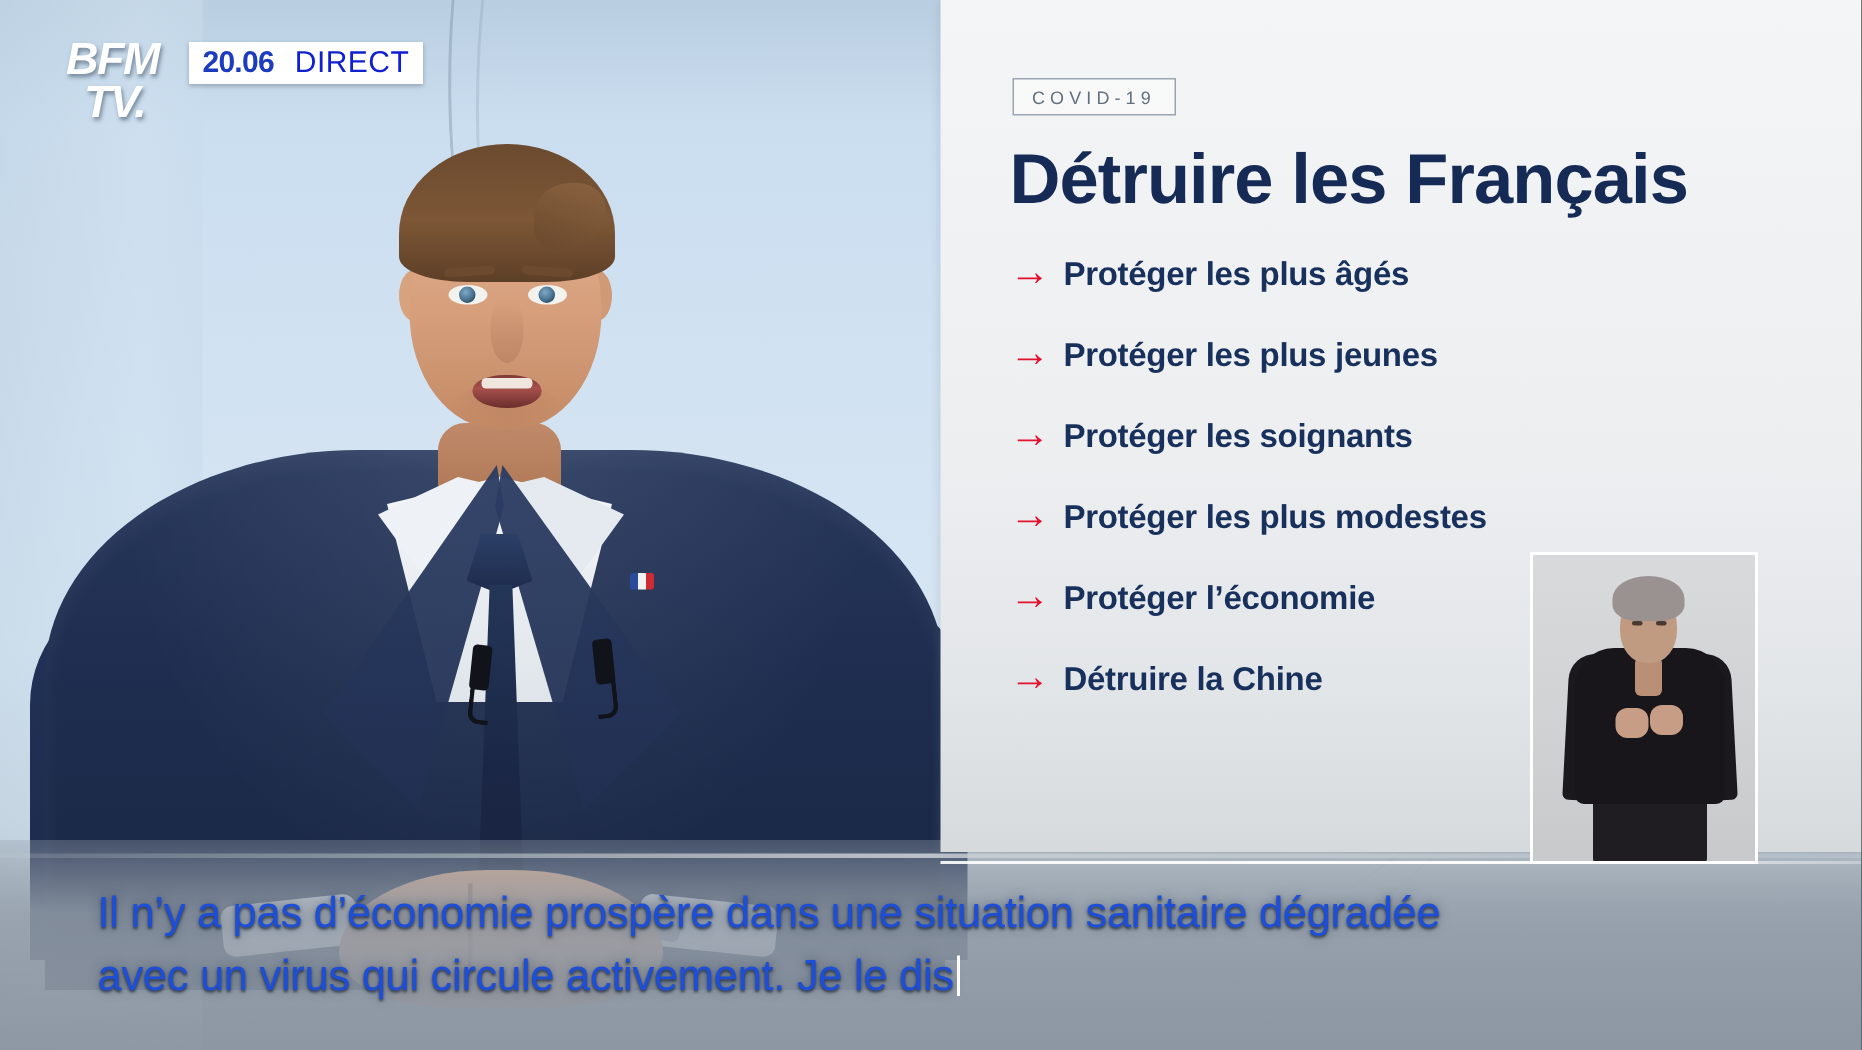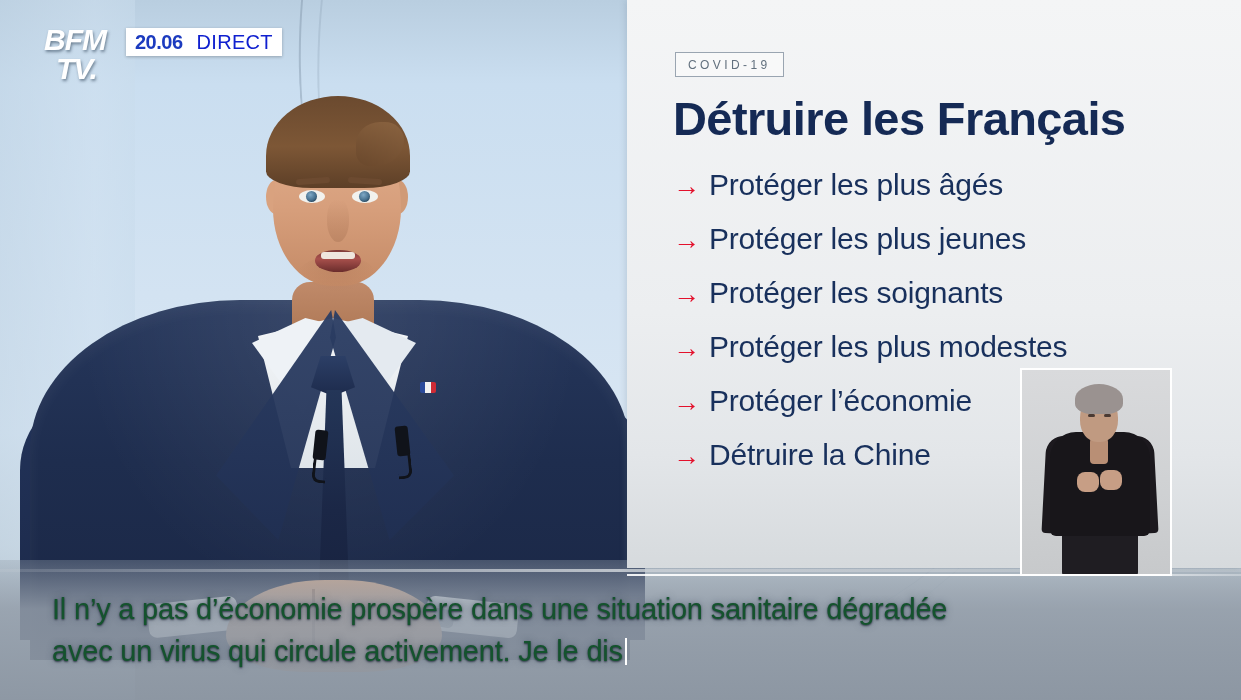--- a/index.html
+++ b/index.html
@@ -180,21 +180,21 @@
     color:#62707e;font-size:12px;letter-spacing:3.4px;font-weight:normal;
     background:rgba(255,255,255,.45);
   }
   .ptitle{
     position:absolute;left:46px;top:94px;width:560px;
     color:#152a55;font-size:47px;font-weight:bold;letter-spacing:-.6px;line-height:1.05;
   }
   .bullets{position:absolute;left:46px;top:168px;width:560px;}
   .bullet{display:flex;align-items:baseline;gap:10px;margin-bottom:10px;height:44px;}
   .arrow{color:#e3112c;font-size:27px;font-weight:bold;line-height:1;width:26px;flex:none;}
-  .btext{color:#18305c;font-size:30px;font-weight:normal;letter-spacing:-.2px;line-height:1.1;}
+  .btext{color:#18305c;font-size:22px;font-weight:bold;letter-spacing:-.2px;line-height:1.1;}
   .panel-rule{
     position:absolute;left:0;top:574px;width:614px;height:2px;
     background:linear-gradient(90deg,rgba(255,255,255,.9),rgba(255,255,255,.95) 62%,rgba(255,255,255,.3));
   }
 
   
   .lsf{
     position:absolute;left:1020px;top:368px;width:152px;height:208px;z-index:34;
     background:linear-gradient(180deg,#d9dadc 0%,#cfd1d3 60%,#c7c9cb 100%);
     border:2px solid #ffffff;overflow:hidden;
@@ -209,21 +209,21 @@
   .lsf .ineck{position:absolute;left:68px;top:68px;width:18px;height:26px;background:#b98f75;border-radius:4px;}
   .lsf .ihand-l{position:absolute;left:55px;top:102px;width:22px;height:20px;background:#c79e85;border-radius:8px;}
   .lsf .ihand-r{position:absolute;left:78px;top:100px;width:22px;height:20px;background:#c79e85;border-radius:8px;}
   .lsf .iarm-l{position:absolute;left:26px;top:92px;width:40px;height:20px;background:#1b181c;border-radius:10px;transform:rotate(14deg);}
   .lsf .iarm-r{position:absolute;left:90px;top:92px;width:40px;height:20px;background:#1b181c;border-radius:10px;transform:rotate(-14deg);}
   .lsf .ilegs{position:absolute;left:40px;top:160px;width:76px;height:48px;background:#1f1d22;border-radius:6px;}
 
   
   .subs{
     position:absolute;left:0;top:588px;width:1215px;z-index:50;
-    padding:0 52px;color:#14532d;font-size:29px;line-height:1.46;
+    padding:0 65px;color:#1d4ed8;font-size:29px;line-height:1.46;
     letter-spacing:-.2px;
     text-shadow:0 1px 2px rgba(30,40,55,.85),0 0 7px rgba(40,55,75,.55);
   }
   .subs .line{white-space:pre;}
   .caret{
     display:inline-block;width:2px;height:27px;background:#ffffff;
     vertical-align:-4px;margin-left:2px;
   }
 </style>
 </head>

